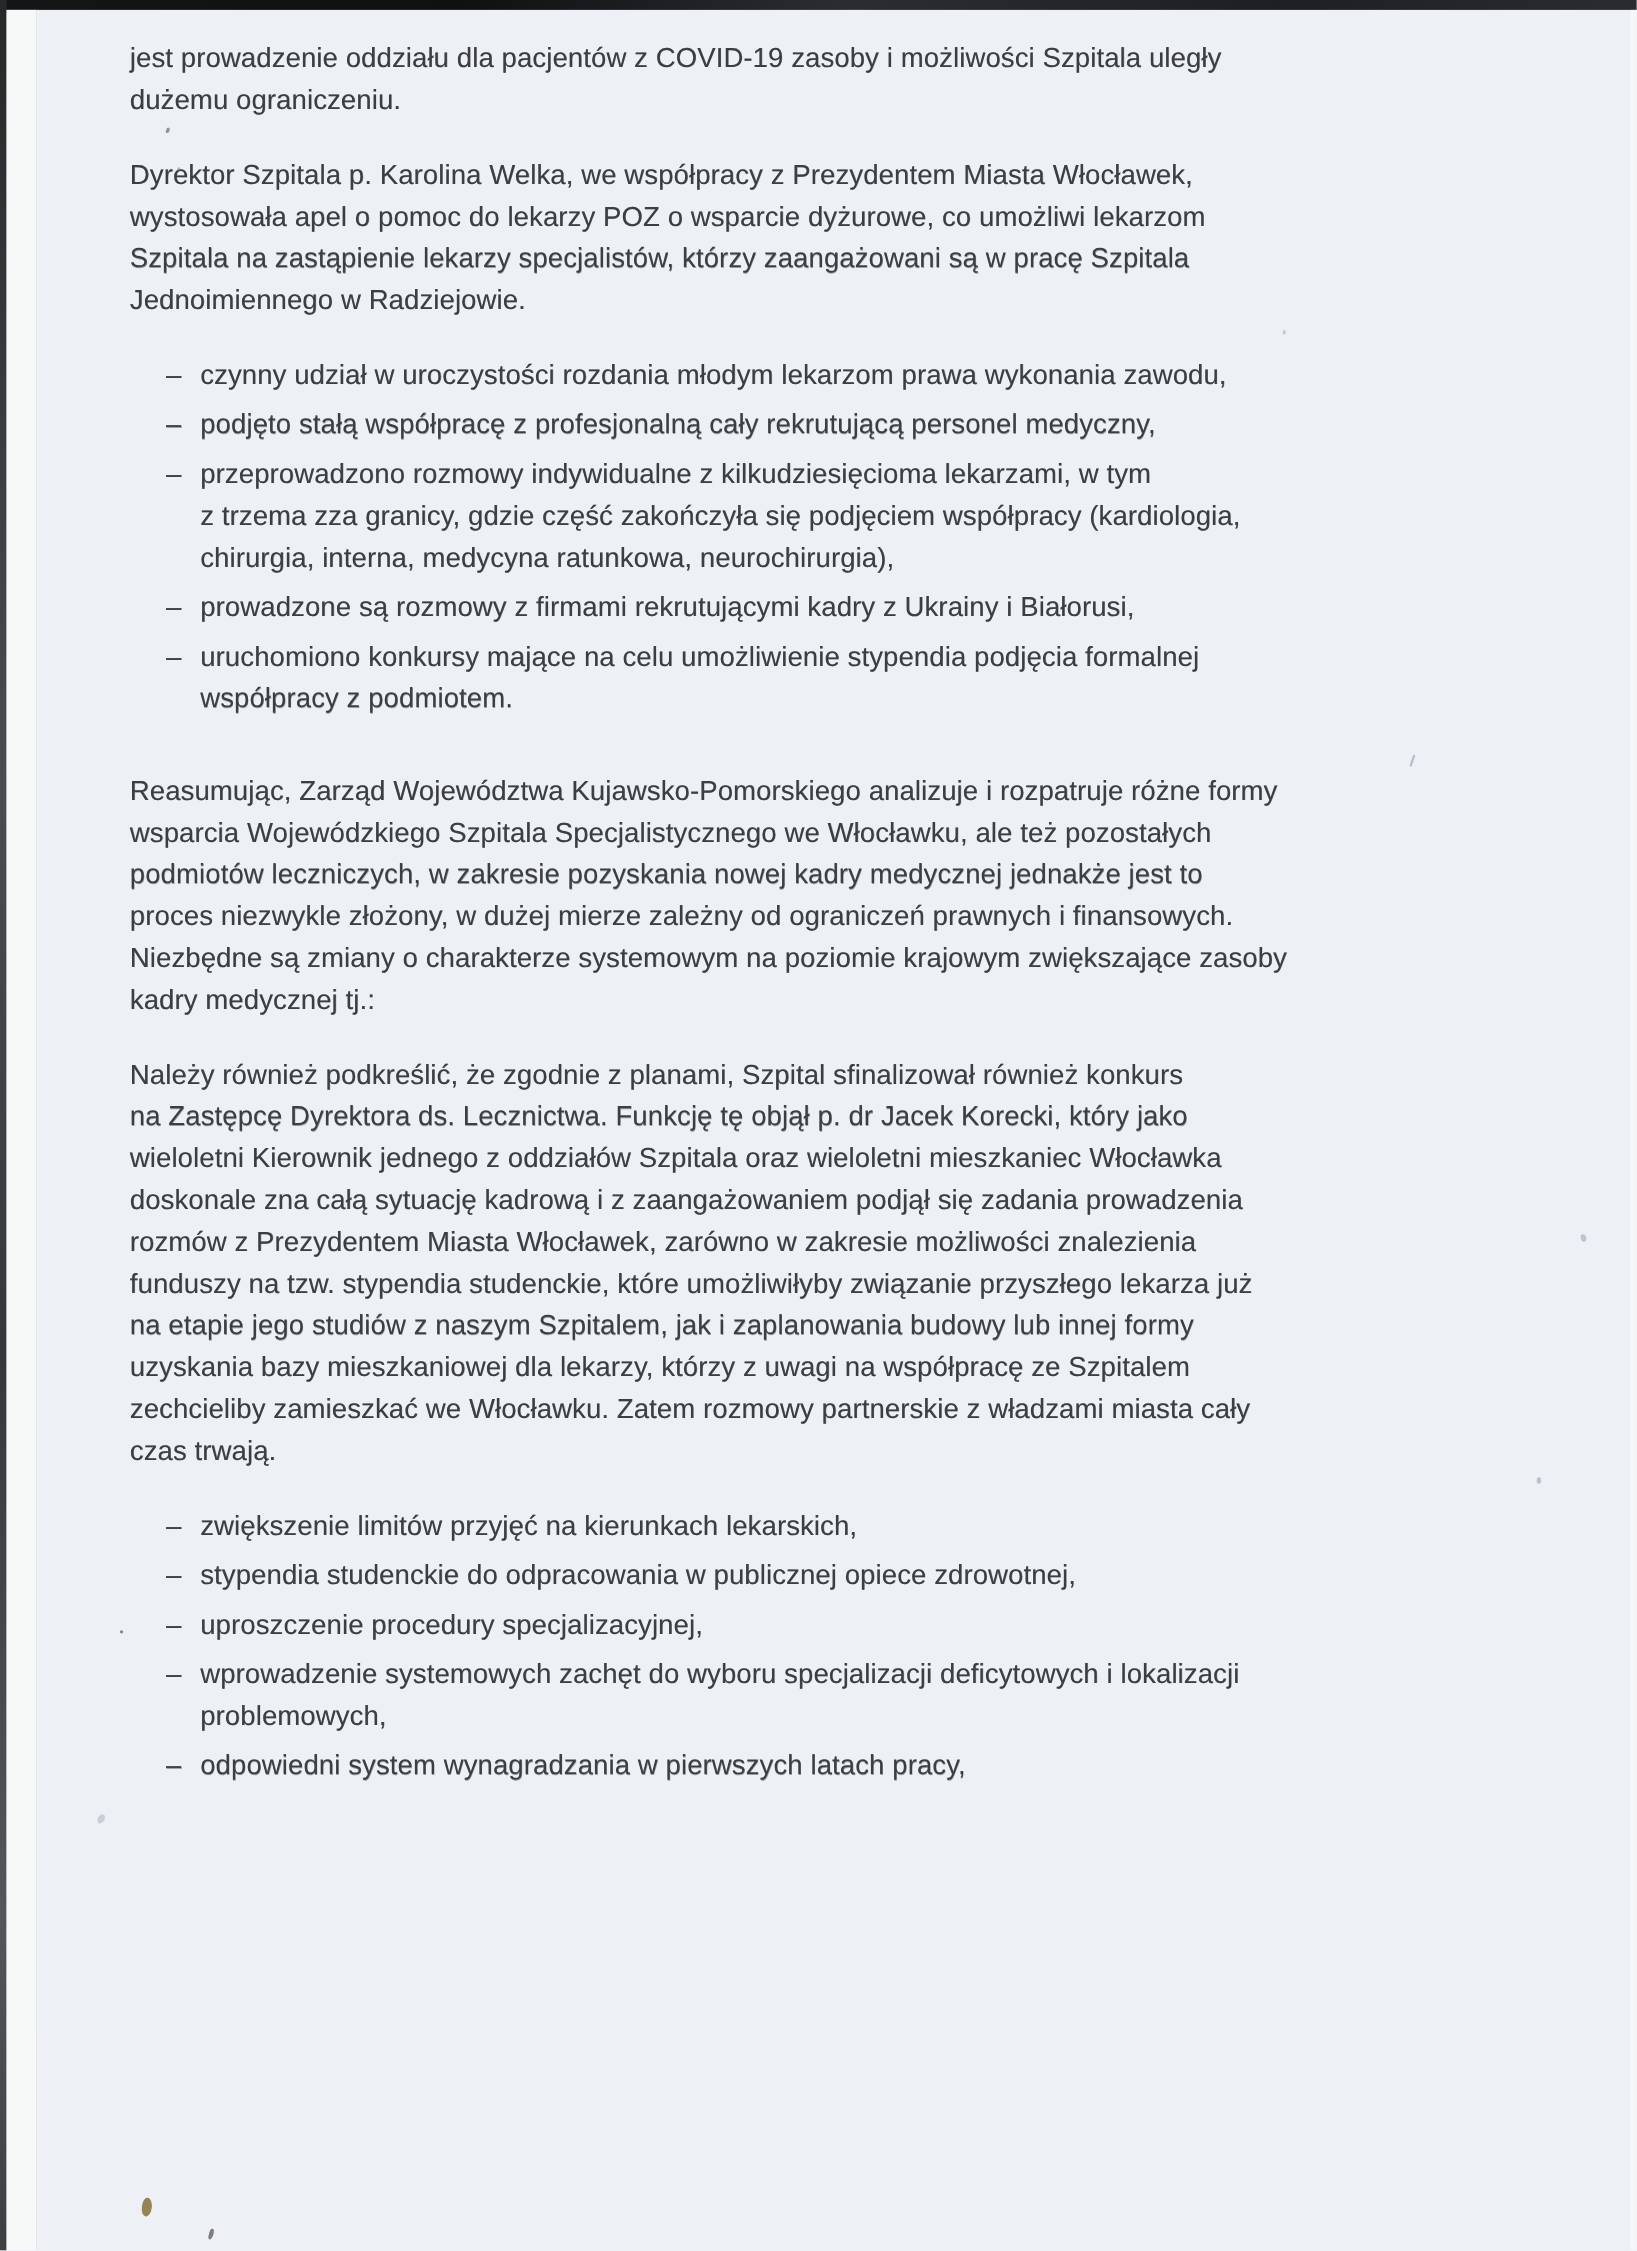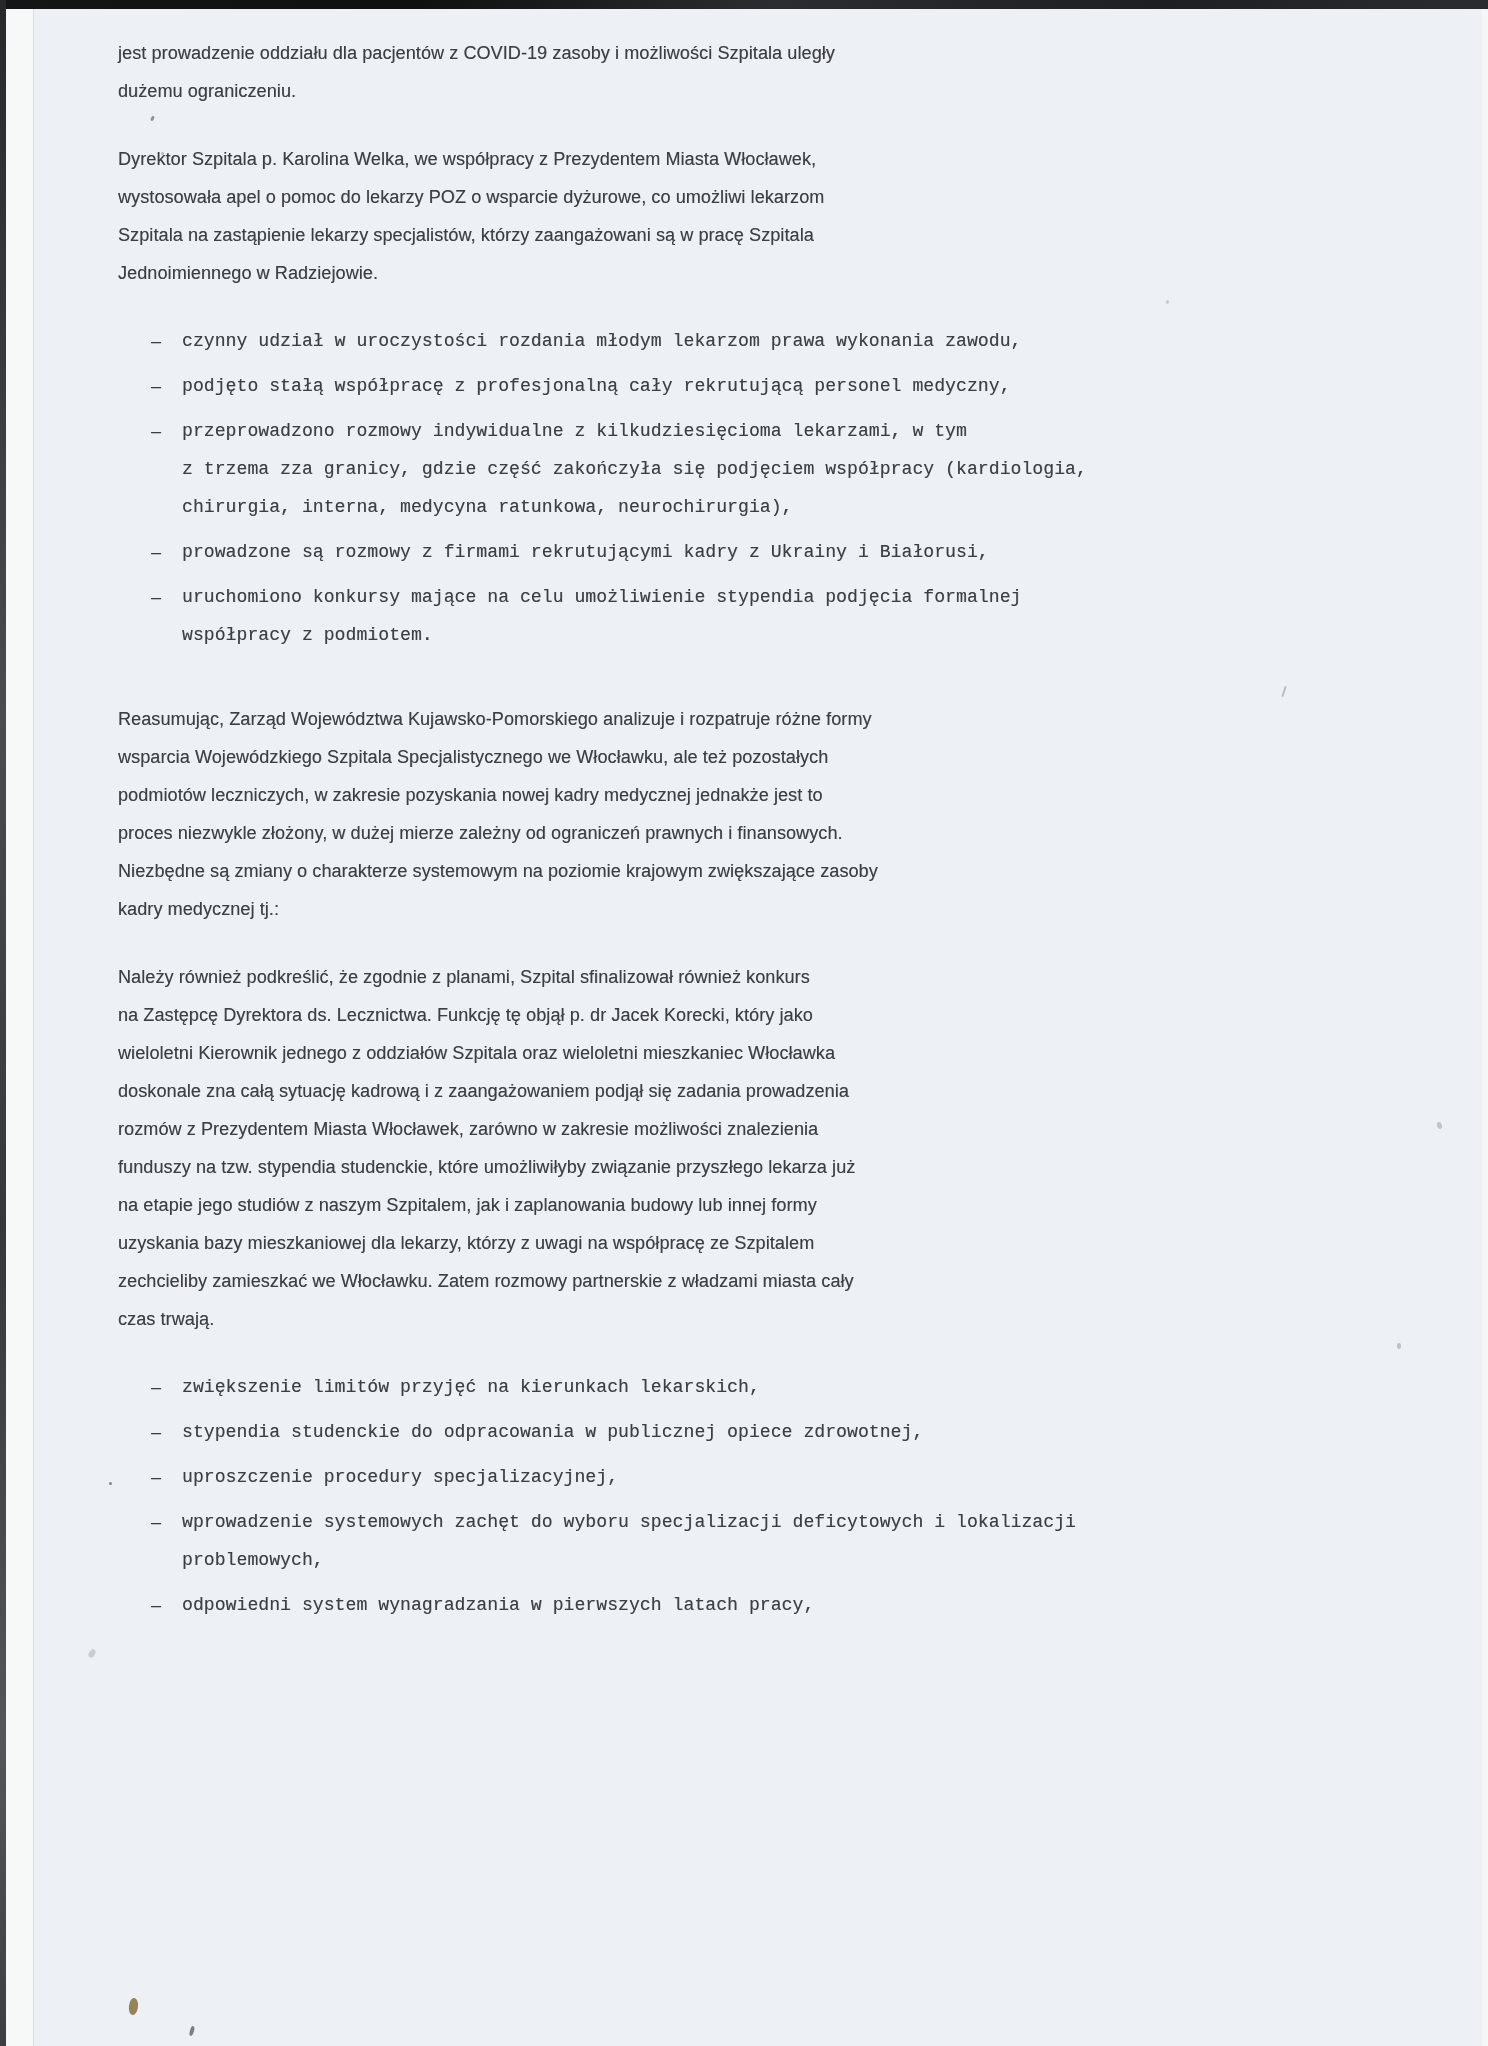--- a/index.html
+++ b/index.html
@@ -22,30 +22,30 @@
     background:#f7f9f8;
     box-shadow:inset -1px 0 0 rgba(190,198,206,.55);
   }
   .paper-edge-right{
     position:absolute;top:9px;right:0;width:6px;height:2037px;
     background:#f4f7f8;opacity:.85;
   }
   
   .content{
     position:absolute;left:118px;top:34px;width:1220px;
-    color:#3c3f42;font-size:18px;line-height:38px;
+    color:#3c3f42;font-size:25px;line-height:38px;
     text-shadow:0.3px 0.3px 0.6px rgba(70,72,75,.5);
     letter-spacing:0.1px;
   }
   .content p{margin:0 0 30px 0;white-space:pre-line;}
   .blist{margin:2px 0 0 0;padding-left:33px;}
   .blist.gap-after{margin-bottom:46px;}
   .bitem{display:flex;margin-bottom:7px;}
   .bitem .dash{flex:0 0 31px;}
-  .bitem .li-text{white-space:pre-line;flex:1 1 auto;font-family:Liberation Mono, monospace;}
+  .bitem .li-text{white-space:pre-line;flex:1 1 auto;}
   
   .speck{position:absolute;pointer-events:none;}
   .sp1{left:151px;top:116px;width:3px;height:5px;background:#5c5e60;opacity:.65;transform:rotate(24deg);border-radius:40%;}
   .sp2{left:161px;top:152px;width:3px;height:3px;background:#8d9194;opacity:.6;border-radius:50%;}
   .sp3{left:1283px;top:686px;width:2px;height:11px;background:#9fa8ae;opacity:.7;transform:rotate(18deg);}
   .sp4{left:1437px;top:1122px;width:5px;height:7px;background:#b4bcc3;opacity:.8;border-radius:50%;transform:rotate(-15deg);}
   .sp5{left:1397px;top:1343px;width:4px;height:6px;background:#a9b2b9;opacity:.75;border-radius:50%;}
   .sp6{left:89px;top:1649px;width:6px;height:9px;background:#c3cad1;opacity:.9;border-radius:50%;transform:rotate(30deg);}
   .sp7{left:129px;top:1998px;width:9px;height:17px;background:#8d7845;opacity:.9;border-radius:45% 55% 50% 50%;transform:rotate(8deg);}
   .sp8{left:190px;top:2026px;width:4px;height:10px;background:#606264;opacity:.8;border-radius:50% 50% 60% 40%;transform:rotate(14deg);}

